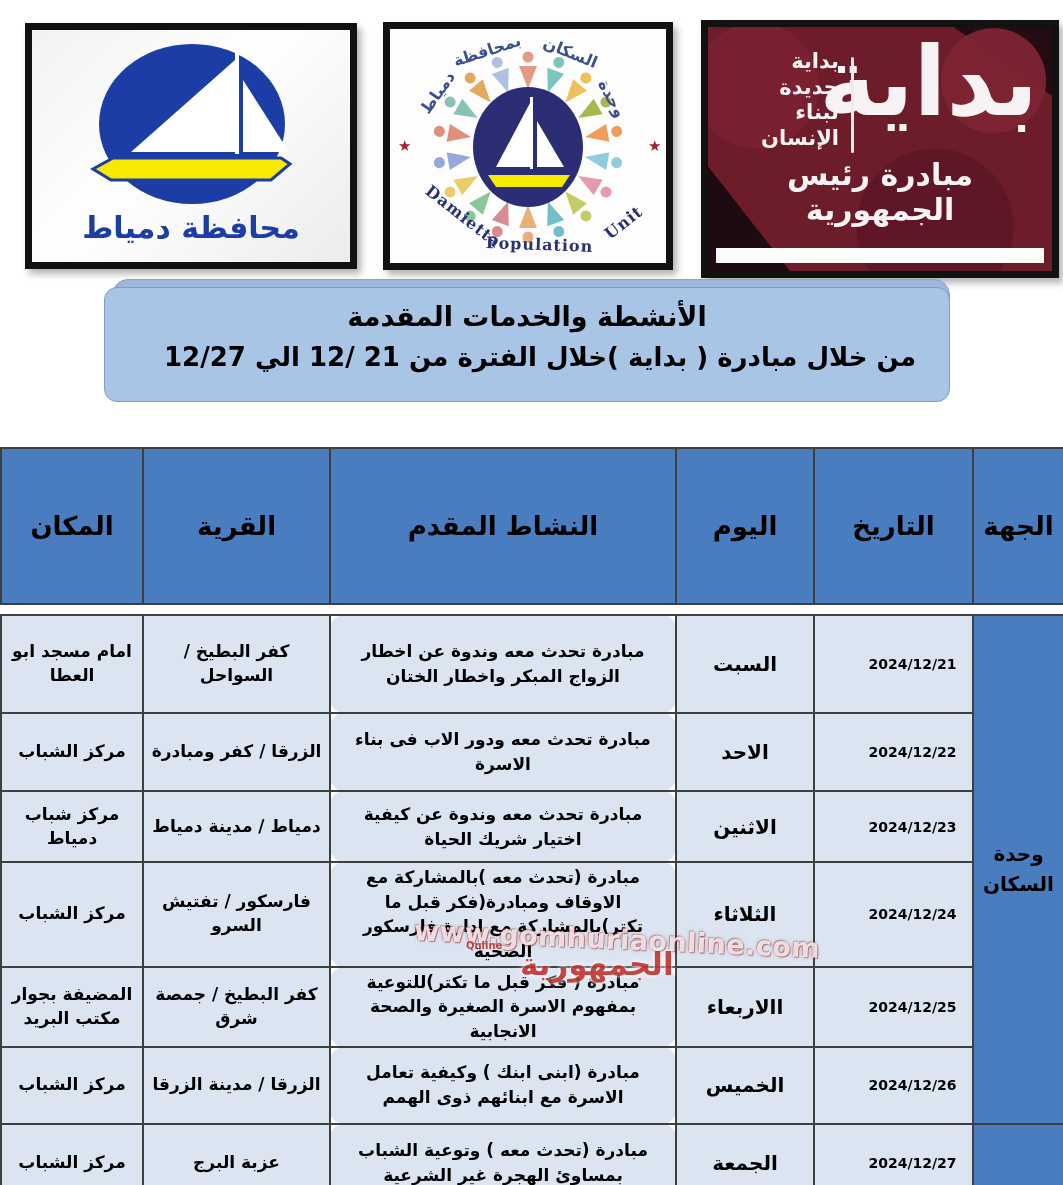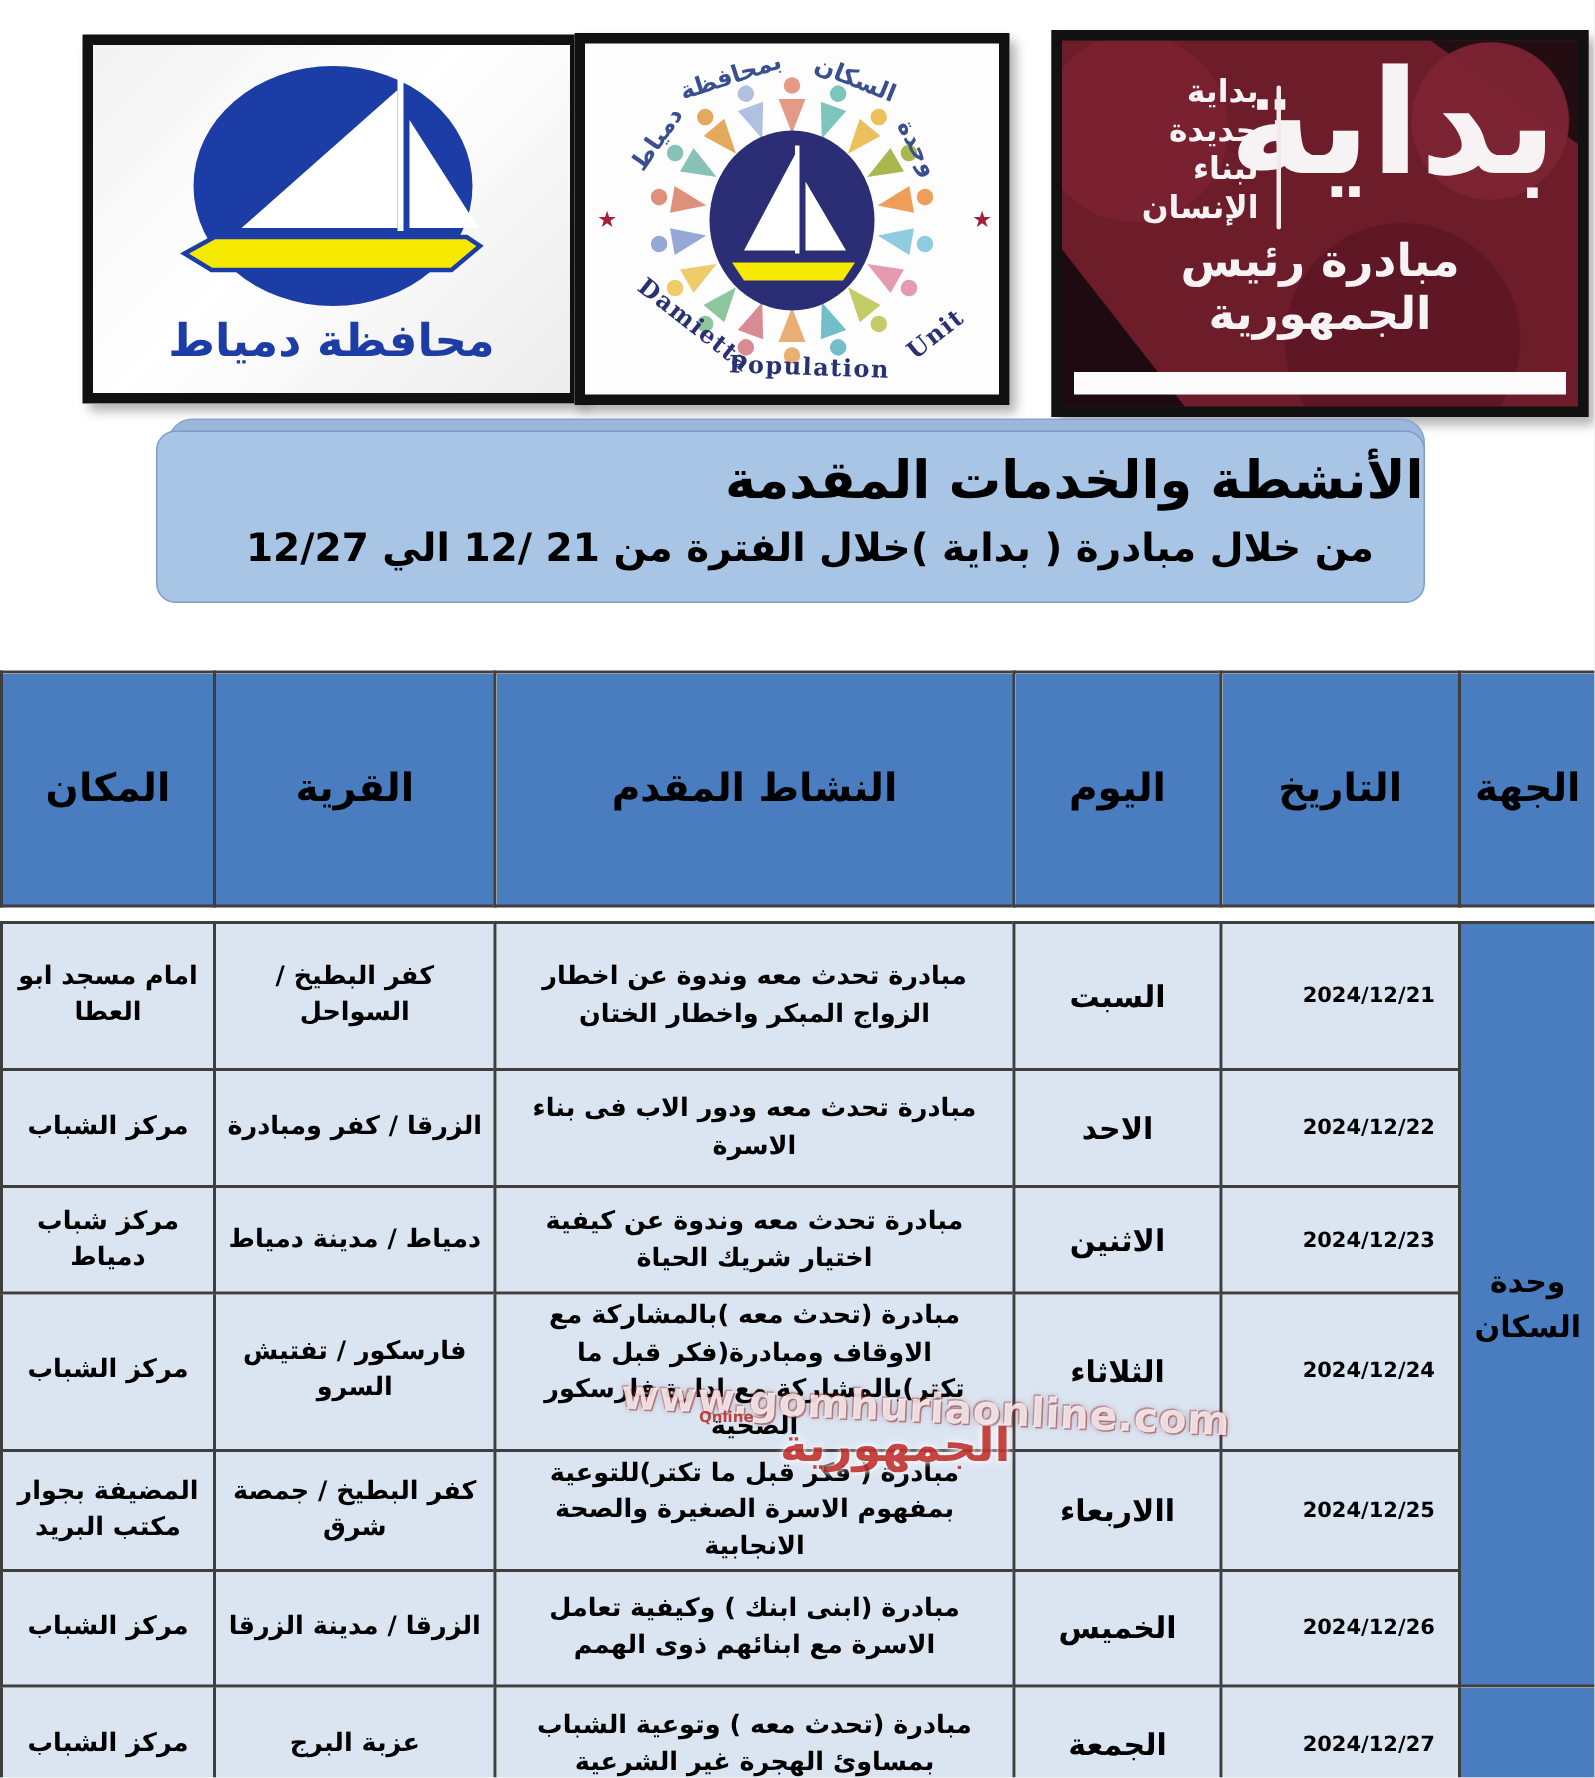--- a/index.html
+++ b/index.html
@@ -5,21 +5,21 @@
   html,body{margin:0;padding:0;background:#e9e9e9;}
   *{box-sizing:border-box;}
   #page{
     position:relative;width:1063px;height:1185px;background:#ffffff;
     font-family:"DejaVu Sans",sans-serif;overflow:hidden;margin:0 auto;
   }
   
   .logo-frame{position:absolute;border:7px solid #111;background:#fff;
     box-shadow:4px 5px 7px rgba(0,0,0,.3);}
   #gov-logo{left:25px;top:23px;width:332px;height:246px;
-    background:linear-gradient(135deg,#f2f2f2 0%,#ffffff 45%,#ececec 100%);margin-left:30px;}
+    background:linear-gradient(135deg,#f2f2f2 0%,#ffffff 45%,#ececec 100%);}
   #gov-logo svg{display:block;margin:6px auto 0;}
   .gov-caption{margin-top:2px;text-align:center;color:#1c3ca6;font-weight:bold;
     font-size:30px;direction:rtl;}
   #pop-logo{left:383px;top:22px;width:290px;height:248px;background:#fdfdfd;}
   .arc-word{position:absolute;color:#3a4f8f;font-weight:bold;font-size:16px;
     transform-origin:center;white-space:nowrap;}
   .arc-en{position:absolute;color:#283272;font-weight:bold;font-size:16px;
     font-family:"DejaVu Serif",serif;letter-spacing:1px;transform-origin:center;white-space:nowrap;}
   .arc-star{position:absolute;color:#a32036;font-size:15px;}
   #bed-logo{left:701px;top:20px;width:358px;height:258px;
@@ -39,37 +39,37 @@
   .bed-sub{position:absolute;left:0;right:0;bottom:44px;text-align:center;font-weight:bold;}
   .bed-sub-l1{font-size:30px;letter-spacing:1px;}
   .bed-sub-l2{font-size:27px;letter-spacing:1px;margin-top:2px;}
   .bed-strip{position:absolute;left:8px;right:8px;bottom:8px;height:15px;background:#fbfbfb;}
   
   #banner-flap{position:absolute;left:112px;top:279px;width:838px;height:44px;
     background:#9db6db;border-radius:16px;border:1px solid #8aa3c9;}
   #banner{position:absolute;left:104px;top:287px;width:846px;height:115px;
     background:#a9c5e6;border:1px solid #7e9cc4;border-radius:13px;
     direction:rtl;text-align:center;color:#000;font-weight:bold;padding-top:13px;}
-  .banner-l1{font-size:35px;text-align:right;}
+  .banner-l1{font-size:27px;}
   .banner-l2{font-size:26px;margin-top:10px;margin-left:26px;}
   
   #table-zone{position:absolute;left:0;top:447px;width:1063px;}
   table{border-collapse:collapse;table-layout:fixed;width:1063px;direction:rtl;}
   td{border:2px solid #3f3f3f;text-align:center;vertical-align:middle;
     font-weight:bold;color:#000;padding:2px 6px;overflow:hidden;margin-top:44px;}
   .hdr-table{margin-bottom:0;}
   .hdr-table td{background:#4a7cc0;height:156px;font-size:26px;}
   .gap{height:9px;}
   .body-table td{background:#dbe5f1;}
   td.entity-cell{background:#4a7cc0;font-size:20px;line-height:1.5;padding:2px 4px;}
   .r0{height:98px;}.r1{height:78px;}.r2{height:71px;}.r3{height:85px;}
   .r4{height:80px;}.r5{height:77px;}.r6{height:79px;}
   .cell-day{font-size:20px;}
   .cell-date{font-size:14px;direction:ltr;unicode-bidi:isolate;padding-left:44px;}
-  .cell-activity{font-size:17px;line-height:1.45;padding:2px 10px;}
+  .cell-activity{font-size:17px;line-height:1.45;padding:2px 10px;border-radius:14px;}
   .cell-village{font-size:17px;line-height:1.4;}
   .cell-place{font-size:17px;line-height:1.4;padding:2px 4px;}
   
   #wm-url{position:absolute;left:414px;top:922px;width:320px;transform:rotate(2.5deg);
     font-size:27px;font-weight:bold;letter-spacing:.5px;color:rgba(253,251,251,.82);
     text-shadow:1px 1px 0 rgba(150,35,45,.5),-1px -1px 0 rgba(150,35,45,.35),0 0 4px rgba(120,20,30,.35);
     white-space:nowrap;pointer-events:none;}
   #wm-logo{position:absolute;left:520px;top:946px;color:#c2342f;font-size:31px;font-weight:bold;
     text-shadow:0 0 3px #fff,0 0 6px #fff;opacity:.9;direction:rtl;pointer-events:none;}
   #wm-small{position:absolute;left:466px;top:940px;color:#b8342e;font-size:10px;font-weight:bold;

